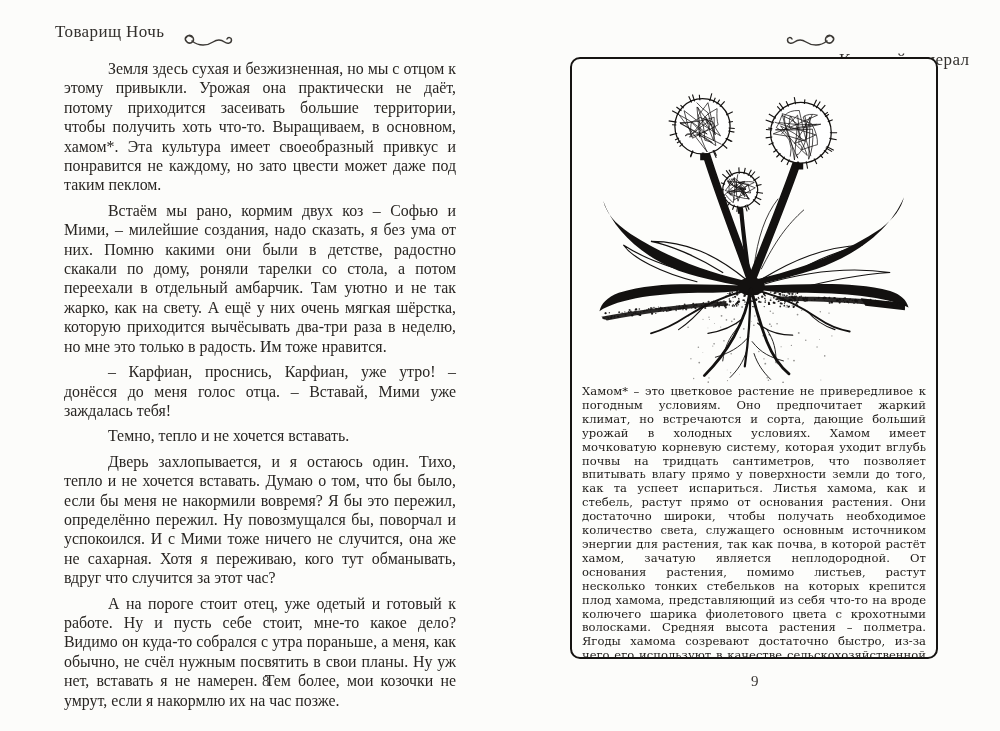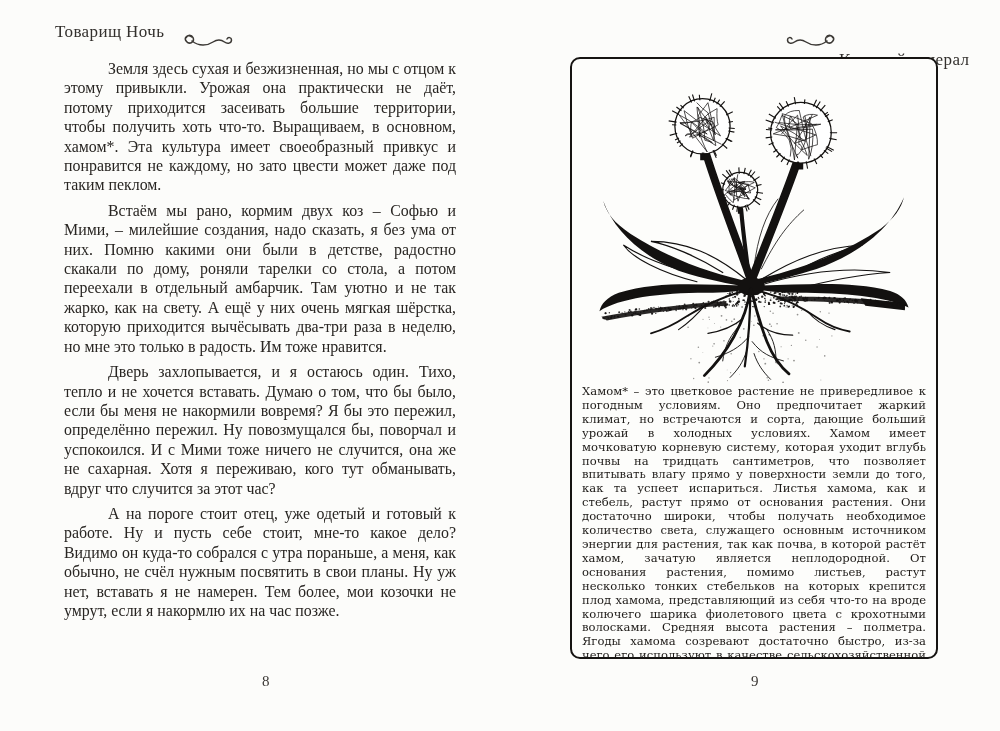--- a/index.html
+++ b/index.html
@@ -61,20 +61,22 @@
     <svg width="52" height="20" viewBox="0 0 52 20">
       <path d="M9,7 C4,4 0.5,8 3.5,11.5 C6.5,15 12,12 10,7.5 C8.6,4.5 4.5,4.6 3.2,7.6
                M9,11 C16,16.5 24,16 30,12 C34,9.3 38,9.3 41.5,12
                C44.5,14.3 48.5,13.3 48.5,10 C48.5,7.4 45.2,6.6 44,9" fill="none" stroke="#3b3834" stroke-width="1.5" stroke-linecap="round"></path>
     </svg>
   </span>
 
   <div class="body-text">
     <p>Земля здесь сухая и безжизненная, но мы с отцом к этому привыкли. Урожая она практически не даёт, потому приходится засеивать большие территории, чтобы получить хоть что-то. Выращиваем, в основном, хамом*. Эта культура имеет своеобразный привкус и понравится не каждому, но зато цвести может даже под таким пеклом.</p>
     <p>Встаём мы рано, кормим двух коз – Софью и Мими, – милейшие создания, надо сказать, я без ума от них. Помню какими они были в детстве, радостно скакали по дому, роняли тарелки со стола, а потом переехали в отдельный амбарчик. Там уютно и не так жарко, как на свету. А ещё у них очень мягкая шёрстка, которую приходится вычёсывать два-три раза в неделю, но мне это только в радость. Им тоже нравится.</p>
+    <p>– Карфиан, проснись, Карфиан, уже утро! – донёсся до меня голос отца. – Вставай, Мими уже заждалась тебя!</p>
+    <p>Темно, тепло и не хочется вставать.</p>
     <p>Дверь захлопывается, и я остаюсь один. Тихо, тепло и не хочется вставать. Думаю о том, что бы было, если бы меня не накормили вовремя? Я бы это пережил, определённо пережил. Ну повозмущался бы, поворчал и успокоился. И с Мими тоже ничего не случится, она же не сахарная. Хотя я переживаю, кого тут обманывать, вдруг что случится за этот час?</p>
     <p>А на пороге стоит отец, уже одетый и готовый к работе. Ну и пусть себе стоит, мне-то какое дело? Видимо он куда-то собрался с утра пораньше, а меня, как обычно, не счёл нужным посвятить в свои планы. Ну уж нет, вставать я не намерен. Тем более, мои козочки не умрут, если я накормлю их на час позже.</p>
   </div>
 
   <div class="folio folio-left">8</div>
 
   <span class="flourish fl-right">
     <svg width="52" height="20" viewBox="0 0 52 20">
       <g transform="translate(52,0) scale(-1,1)">
         <path d="M9,7 C4,4 0.5,8 3.5,11.5 C6.5,15 12,12 10,7.5 C8.6,4.5 4.5,4.6 3.2,7.6

